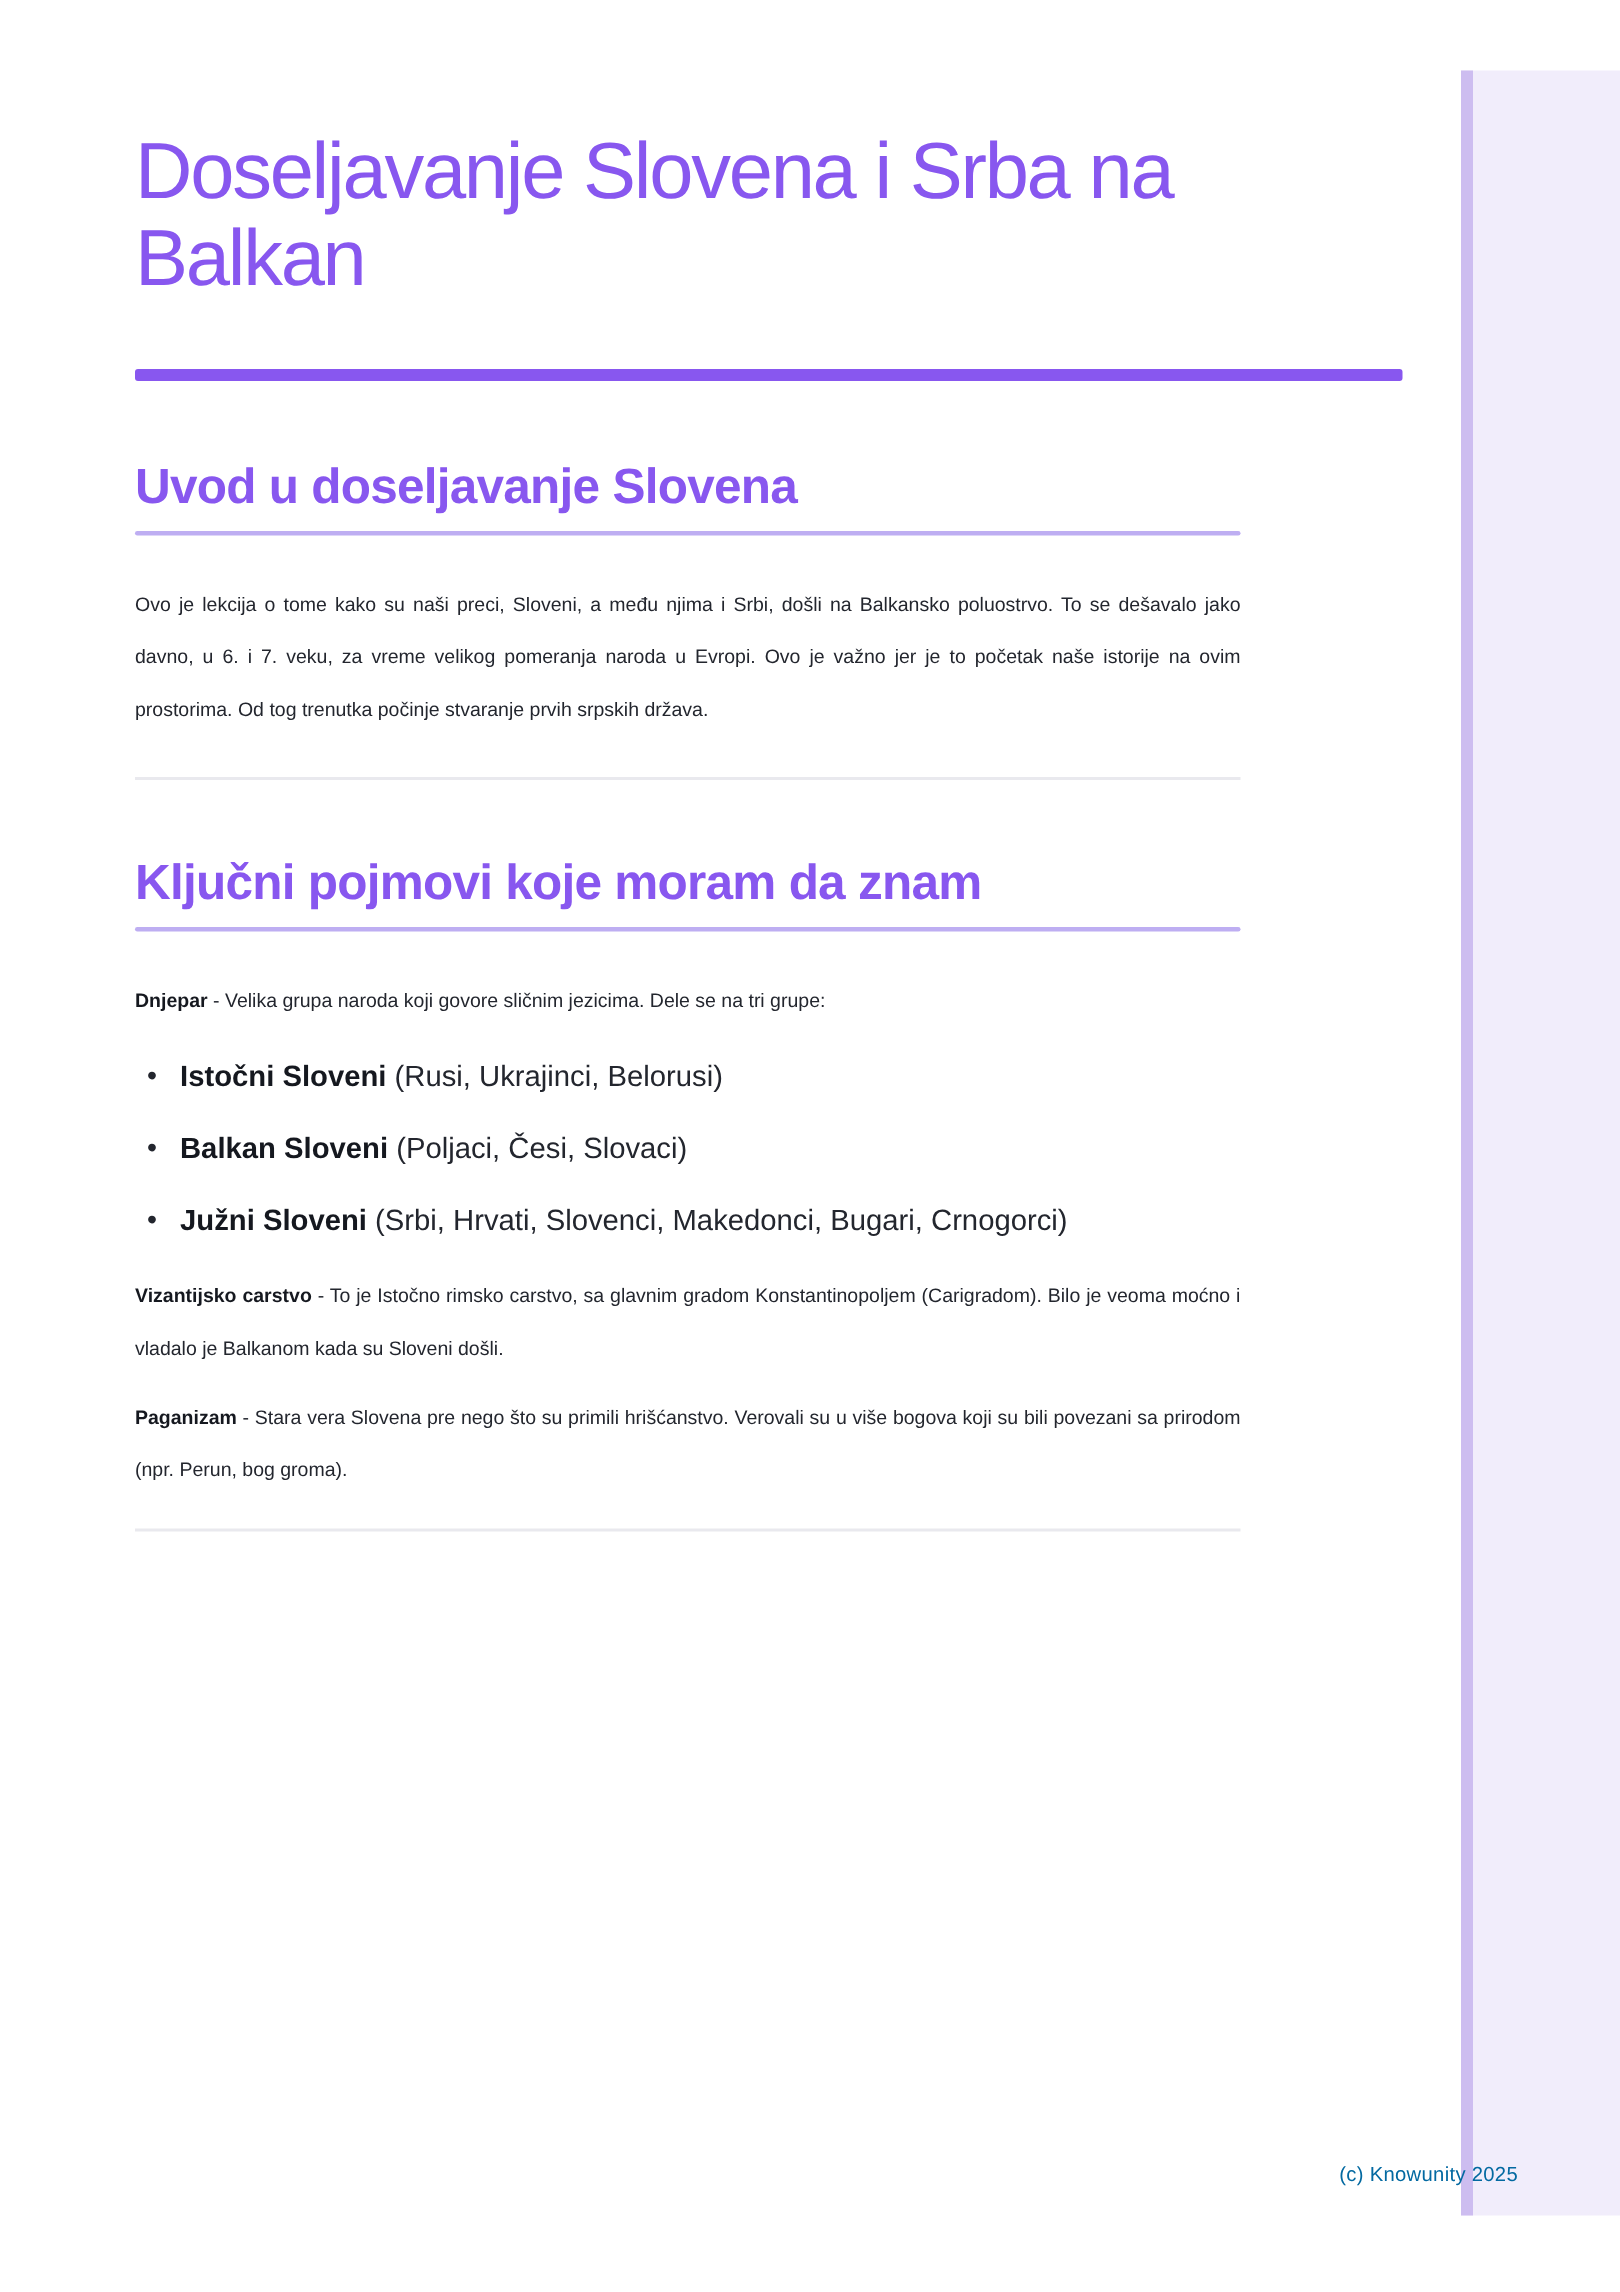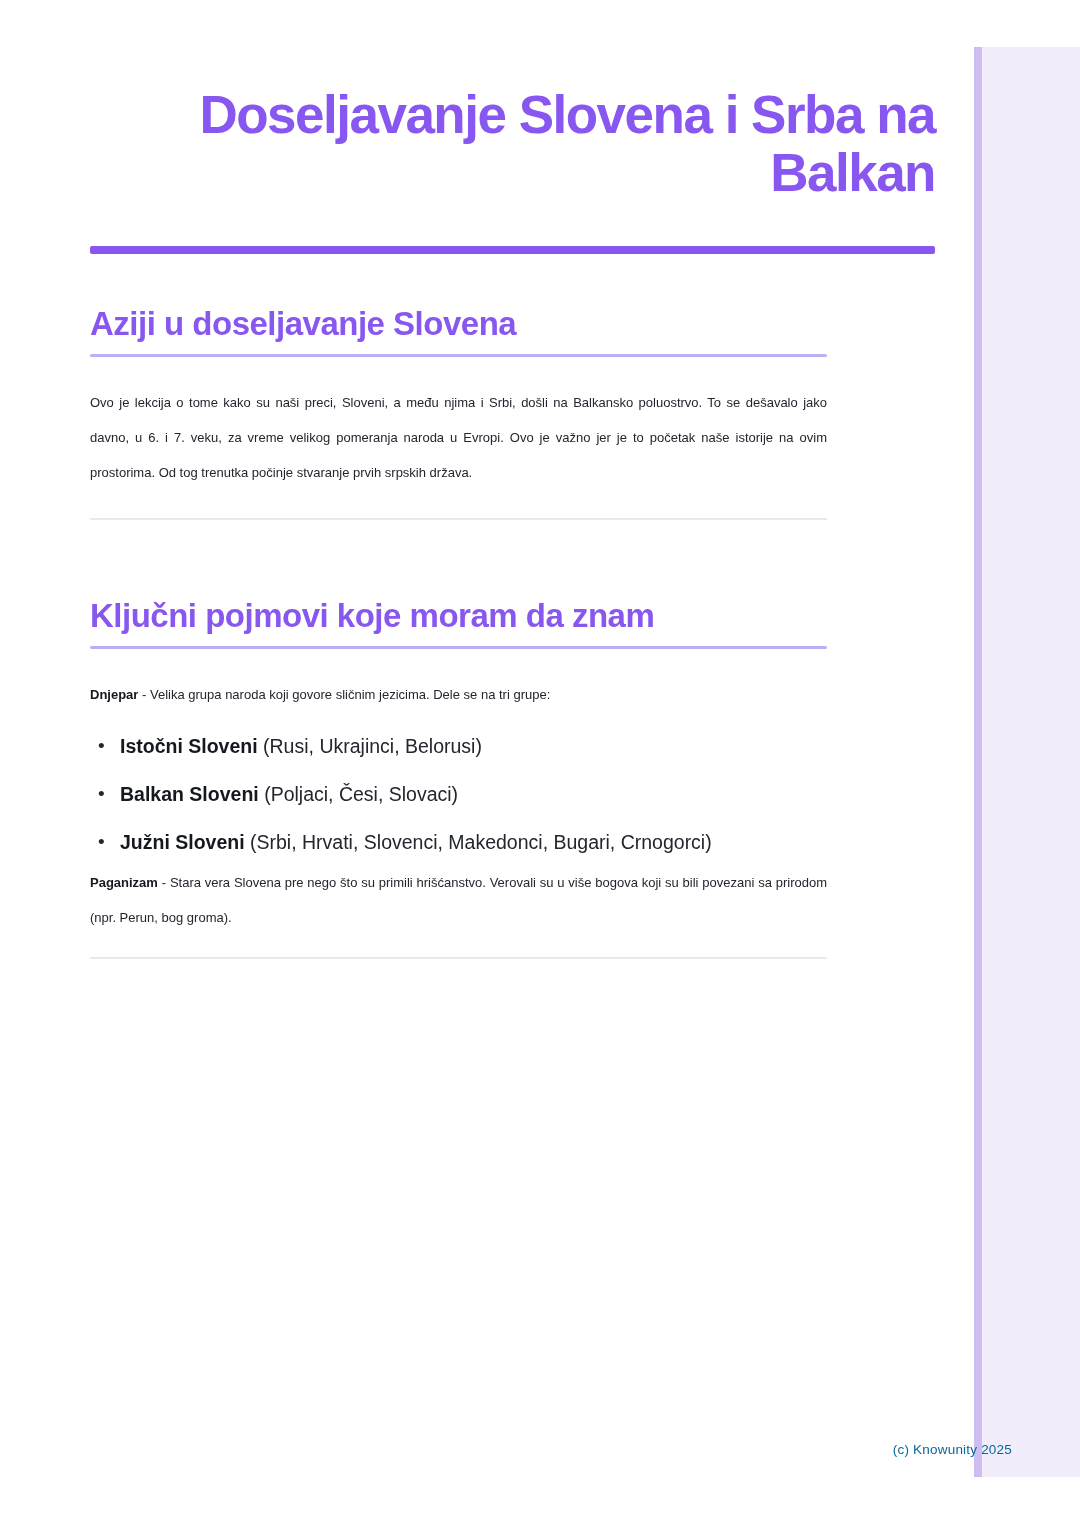--- a/index.html
+++ b/index.html
@@ -26,41 +26,40 @@
     left: 90px;
     top: 0;
     width: 737px;
     z-index: 2;
   }
   .doc-title {
     margin: 86px 0 0 0;
     width: 845px;
     font-size: 53px;
     line-height: 58px;
-    font-weight: 700;
+    font-weight: 400;
     letter-spacing: -1.5px;
     color: #8857ef;
-    text-align: right;
   }
   .title-rule {
     margin-top: 44px;
     width: 845px;
     height: 8px;
     background: #8857ef;
     border-radius: 2px;
   }
   .section-heading {
     margin: 50px 0 0 0;
     font-size: 33px;
     line-height: 40px;
     font-weight: 700;
     letter-spacing: -0.5px;
     color: #8857ef;
   }
-  .section-heading.second { margin-top: 76px; }
+  .section-heading.second { margin-top: 48px; }
   .heading-underline {
     margin-top: 10px;
     width: 737px;
     height: 3px;
     background: #beaef2;
     border-radius: 2px;
   }
   .para {
     margin: 28px 0 0 0;
     font-size: 13px;
@@ -116,21 +115,21 @@
 <div class="page">
 
   <div class="side-band"></div>
 
   <div class="content">
 
     <h1 class="doc-title">Doseljavanje Slovena i Srba na Balkan</h1>
     <div class="title-rule"></div>
 
     <section>
-      <h2 class="section-heading">Aziji u doseljavanje Slovena</h2>
+      <h2 class="section-heading">Uvod u doseljavanje Slovena</h2>
       <div class="heading-underline"></div>
       <p class="para">Ovo je lekcija o tome kako su naši preci, Sloveni, a među njima i Srbi, došli na Balkansko poluostrvo. To se dešavalo jako davno, u 6. i 7. veku, za vreme velikog pomeranja naroda u Evropi. Ovo je važno jer je to početak naše istorije na ovim prostorima. Od tog trenutka počinje stvaranje prvih srpskih država.</p>
     </section>
 
     <div class="divider"></div>
 
     <section>
       <h2 class="section-heading second">Ključni pojmovi koje moram da znam</h2>
       <div class="heading-underline"></div>
 
@@ -146,20 +145,21 @@
         <li>
           <span class="bullet">•</span>
           <span class="li-text"><strong>Balkan Sloveni</strong><span> (Poljaci, Česi, Slovaci)</span></span>
         </li>
         <li>
           <span class="bullet">•</span>
           <span class="li-text"><strong>Južni Sloveni</strong><span> (Srbi, Hrvati, Slovenci, Makedonci, Bugari, Crnogorci)</span></span>
         </li>
       </ul>
 
+      <p class="para" style="margin-top:20px"><strong>Vizantijsko carstvo</strong><span> - </span><span>To je Istočno rimsko carstvo, sa glavnim gradom Konstantinopoljem (Carigradom). Bilo je veoma moćno i vladalo je Balkanom kada su Sloveni došli.</span></p>
 
 
       <p class="para" style="margin-top:11px"><strong>Paganizam</strong><span> - </span><span>Stara vera Slovena pre nego što su primili hrišćanstvo. Verovali su u više bogova koji su bili povezani sa prirodom (npr. Perun, bog groma).</span></p>
 
     </section>
 
     <div class="divider bottom"></div>
 
   </div>
 

